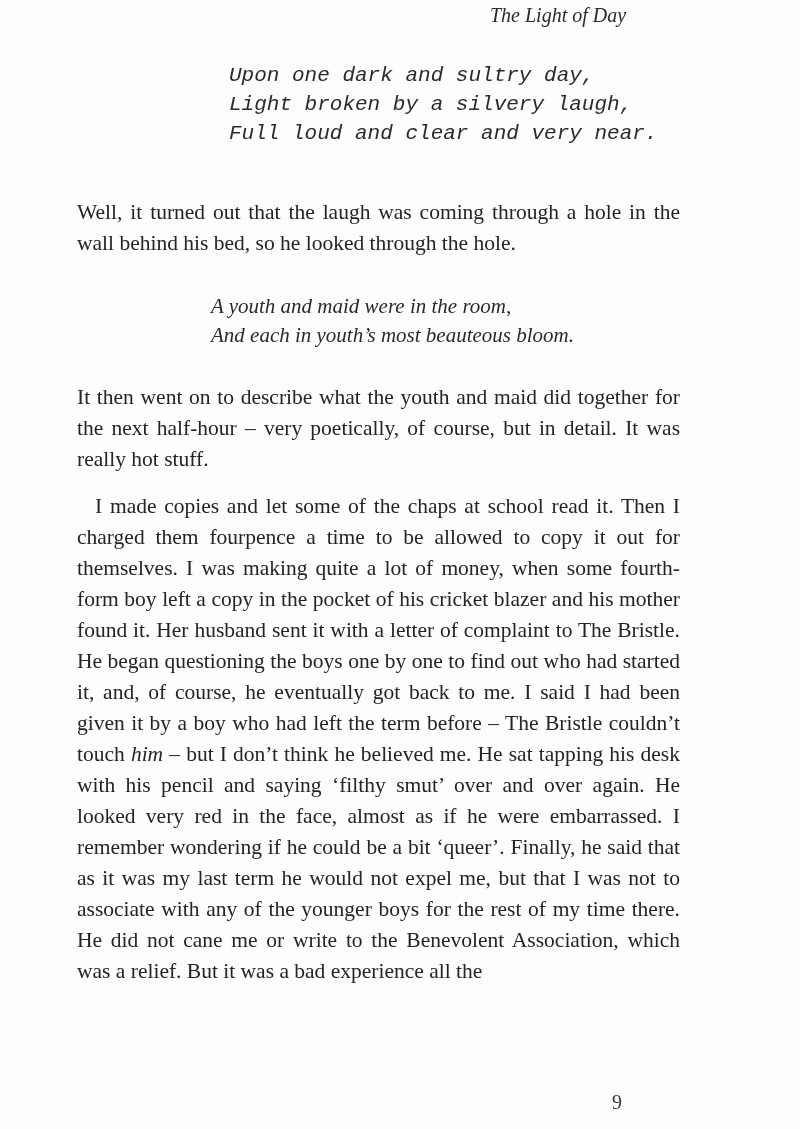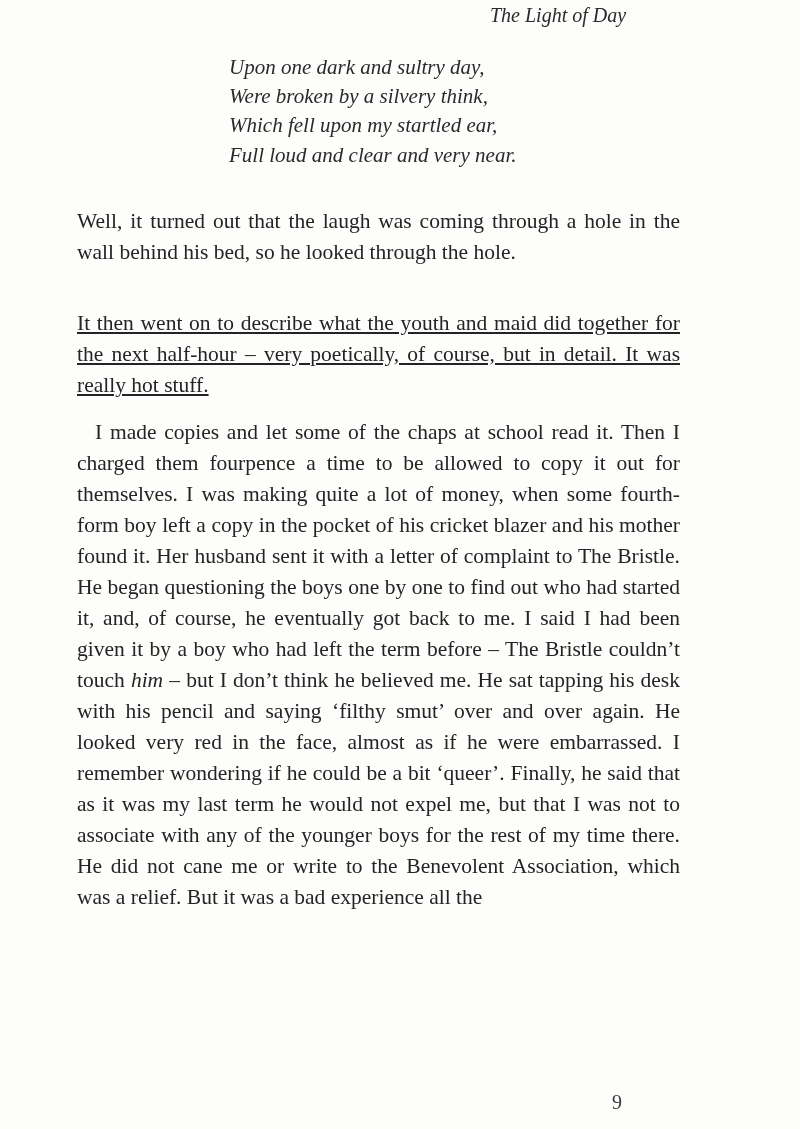--- a/index.html
+++ b/index.html
@@ -27,38 +27,38 @@
     white-space: nowrap;
     color: #2b2b2b;
   }
   .verse {
     font-style: italic;
     font-size: 21px;
     line-height: 29.2px;
     color: #2a2a2a;
   }
   .verse-1 {
-    margin: 26px 0 0 152px;
+    margin: 34px 0 0 152px;
+    font-family: Liberation Mono, monospace;
   }
   .verse-2 {
     margin: 33px 0 0 134px;
   }
   .prose {
     margin: 0;
     font-size: 21.5px;
     line-height: 31px;
     text-align: justify;
     color: #242424;
   }
   .para-hole {
-    margin-top: 36px;
+    margin-top: 48px;
   }
   .para-describe {
-    margin-top: 40px;
-    text-decoration: underline;
+    margin-top: 32px;
   }
   .para-copies {
     margin-top: 16px;
     text-indent: 18px;
   }
   .inline-italic {
     font-style: italic;
   }
   .folio {
     position: absolute;
@@ -71,27 +71,30 @@
 </style>
 </head>
 <body>
 
 <div class="book-page">
 
   <div class="running-head">The Light of Day</div>
 
   <div class="verse verse-1">
     <div class="verse-line">Upon one dark and sultry day,</div>
-    <div class="verse-line">Were broken by a silvery think,</div>
-    <div class="verse-line">Which fell upon my startled ear,</div>
+    <div class="verse-line">Light broken by a silvery laugh,</div>
     <div class="verse-line">Full loud and clear and very near.</div>
   </div>
 
   <p class="prose para-hole">Well, it turned out that the laugh was coming through a hole in the wall behind his bed, so he looked through the hole.</p>
 
+  <div class="verse verse-2">
+    <div class="verse-line">A youth and maid were in the room,</div>
+    <div class="verse-line">And each in youth’s most beauteous bloom.</div>
+  </div>
 
   <p class="prose para-describe">It then went on to describe what the youth and maid did together for the next half-hour – very poetically, of course, but in detail. It was really hot stuff.</p>
 
   <p class="prose para-copies"><span>I made copies and let some of the chaps at school read it. Then I charged them fourpence a time to be allowed to copy it out for themselves. I was making quite a lot of money, when some fourth-form boy left a copy in the pocket of his cricket blazer and his mother found it. Her husband sent it with a letter of complaint to The Bristle. He began questioning the boys one by one to find out who had started it, and, of course, he eventually got back to me. I said I had been given it by a boy who had left the term before – The Bristle couldn’t touch </span><span class="inline-italic">him</span><span> – but I don’t think he believed me. He sat tapping his desk with his pencil and saying ‘filthy smut’ over and over again. He looked very red in the face, almost as if he were embarrassed. I remember wondering if he could be a bit ‘queer’. Finally, he said that as it was my last term he would not expel me, but that I was not to associate with any of the younger boys for the rest of my time there. He did not cane me or write to the Benevolent Association, which was a relief. But it was a bad experience all the</span></p>
 
   <div class="folio">9</div>
 
 </div>
 
 </body></html>

